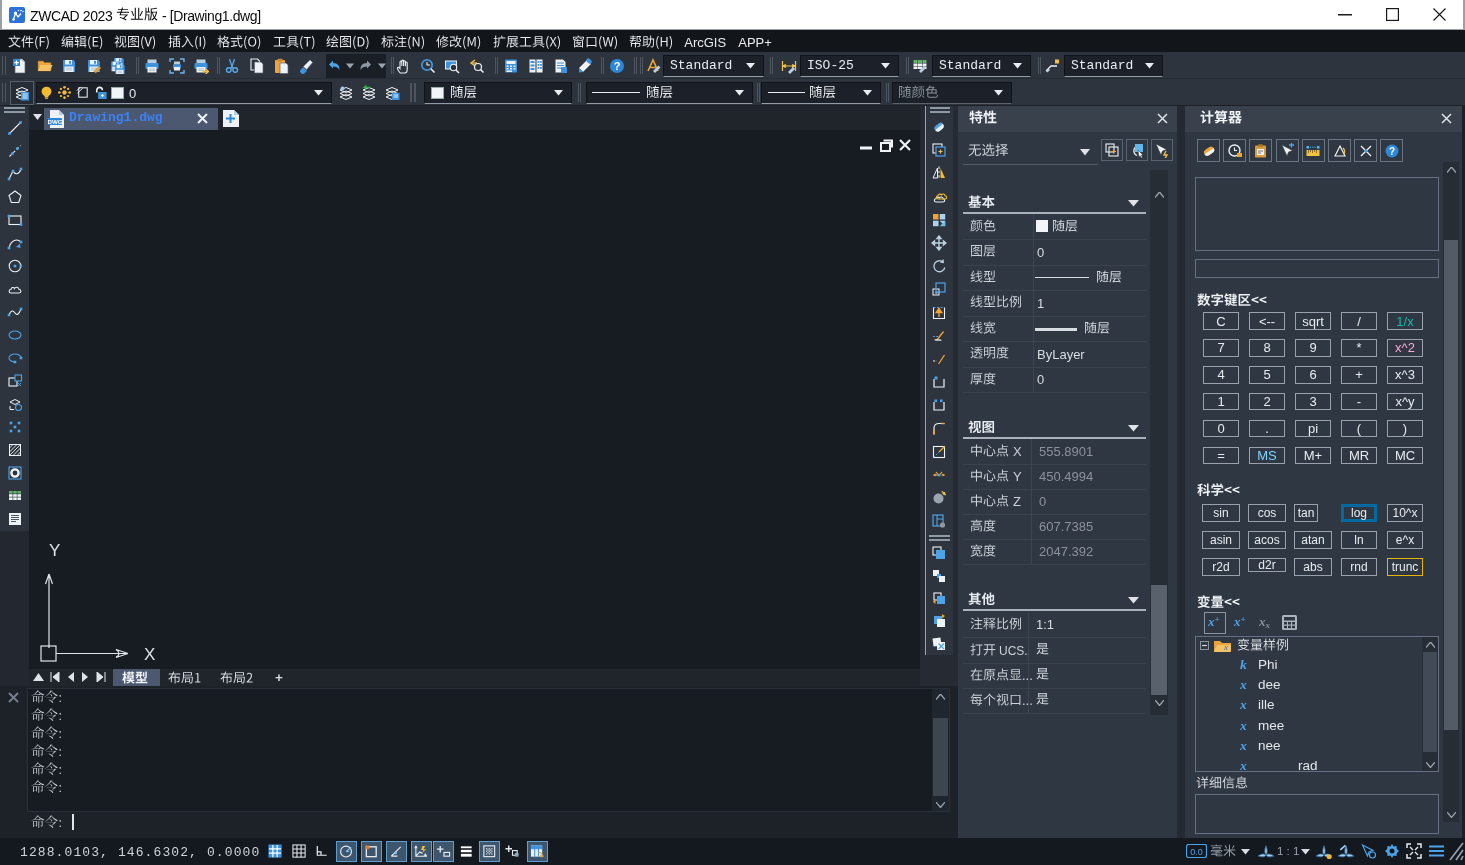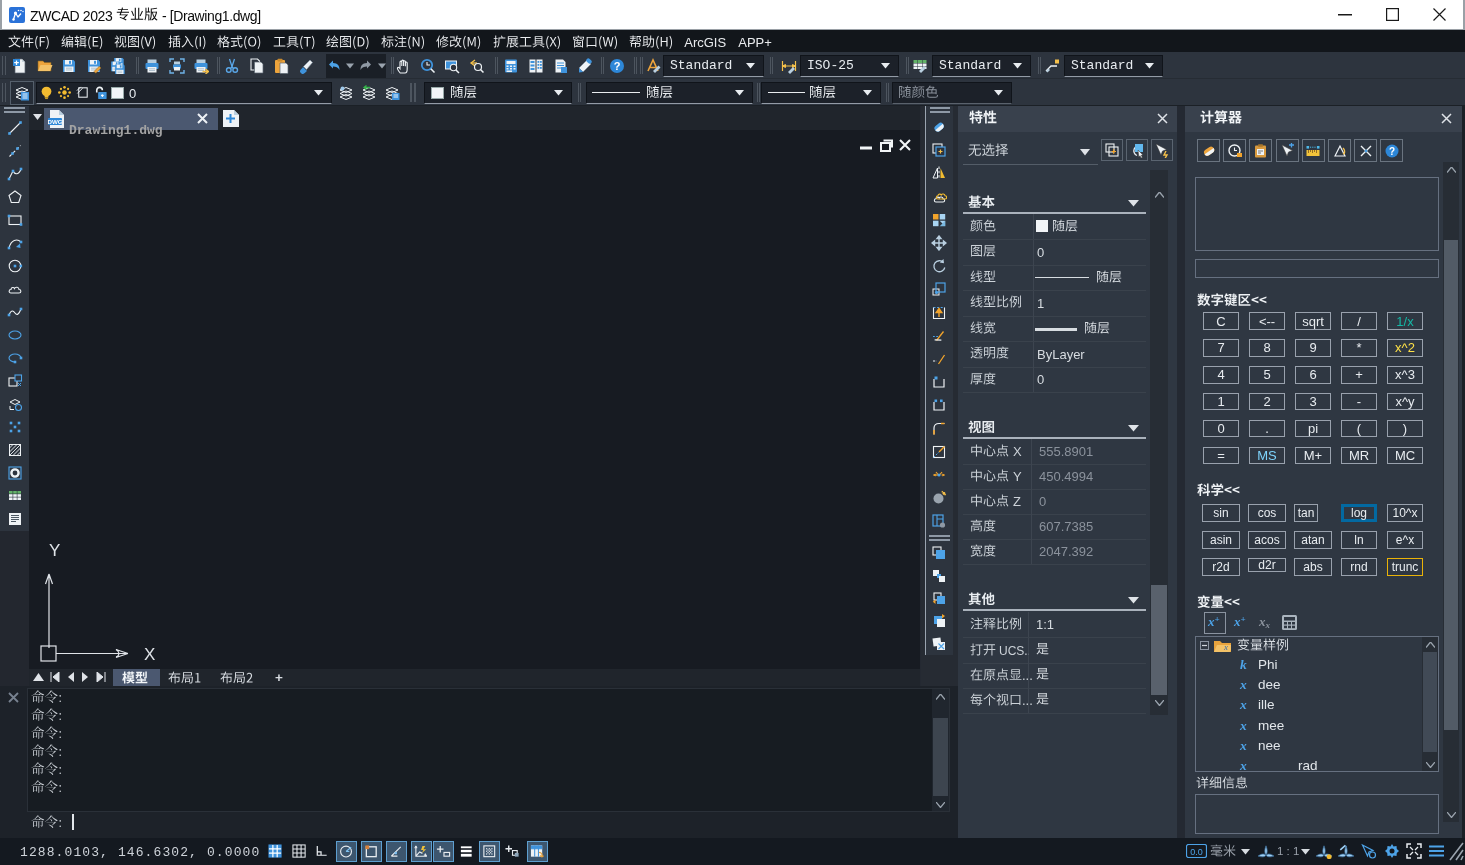--- a/index.html
+++ b/index.html
@@ -705,21 +705,21 @@
 <svg style="position:absolute;left:33px;top:114px;" width="9" height="7" viewBox="0 0 9 7">
     <path d="M0 0 H9 L4.5 6 Z" fill="#dfe3e8"></path>
   </svg>
 <div style="position:absolute;left:44px;top:108px;width:174px;height:22px;background:#4b5870"></div>
 <svg style="position:absolute;left:48px;top:110px;" width="17" height="18" viewBox="0 0 17 18">
     <path d="M2 0 H11 L16 5 V18 H2 Z" fill="#eef2f6"></path>
     <path d="M11 0 L11 5 H16 Z" fill="#b9cfe0"></path>
     <rect x="0" y="8" width="14" height="7" rx="1" fill="#2d87d8"></rect>
     <text x="7" y="13.8" font-size="6.2" font-weight="bold" fill="#fff" text-anchor="middle" font-family="Liberation Sans">DWG</text>
   </svg>
-<div style="position:absolute;left:69px;top:123px;font:bold 13px 'Liberation Mono',monospace;color:#a3a3a3;white-space:pre;">Drawing1.dwg</div>
+<div style="position:absolute;left:69px;top:110px;font:bold 13px 'Liberation Mono',monospace;color:#3b82f6;white-space:pre;">Drawing1.dwg</div>
 <svg style="position:absolute;left:197px;top:113px;" width="11" height="11" viewBox="0 0 11 11">
     <path d="M1 1 L10 10 M10 1 L1 10" stroke="#eef2f6" stroke-width="2"></path>
   </svg>
 <svg style="position:absolute;left:222px;top:109px;" width="18" height="19" viewBox="0 0 18 19">
     <path d="M1 1 H12 L17 6 V18 H1 Z" fill="#eef2f6"></path>
     <path d="M12 1 L12 6 H17 Z" fill="#b9cfe0"></path>
     <path d="M8.5 5 V14 M4 9.5 H13" stroke="#2d87d8" stroke-width="2"></path>
   </svg>
 <svg style="position:absolute;left:860px;top:146px;" width="12" height="4" viewBox="0 0 12 4">
     <rect x="0" y="0.5" width="12" height="3" fill="#f2f5f7"></rect>
@@ -1288,21 +1288,21 @@
   </svg>
 <div style="position:absolute;left:1203px;top:312.25px;width:36px;height:17.5px;border:1px solid #99a1ad;display:flex;align-items:center;justify-content:center;font:13px 'Liberation Sans',sans-serif;color:#e8ecf0">C</div>
 <div style="position:absolute;left:1249px;top:312.25px;width:36px;height:17.5px;border:1px solid #99a1ad;display:flex;align-items:center;justify-content:center;font:13px 'Liberation Sans',sans-serif;color:#e8ecf0">&lt;--</div>
 <div style="position:absolute;left:1295px;top:312.25px;width:36px;height:17.5px;border:1px solid #99a1ad;display:flex;align-items:center;justify-content:center;font:13px 'Liberation Sans',sans-serif;color:#e8ecf0">sqrt</div>
 <div style="position:absolute;left:1341px;top:312.25px;width:36px;height:17.5px;border:1px solid #99a1ad;display:flex;align-items:center;justify-content:center;font:13px 'Liberation Sans',sans-serif;color:#e8ecf0">/</div>
 <div style="position:absolute;left:1387px;top:312.25px;width:36px;height:17.5px;border:1px solid #99a1ad;display:flex;align-items:center;justify-content:center;font:13px 'Liberation Sans',sans-serif;color:#14b8a6">1/x</div>
 <div style="position:absolute;left:1203px;top:339.15px;width:36px;height:17.5px;border:1px solid #99a1ad;display:flex;align-items:center;justify-content:center;font:13px 'Liberation Sans',sans-serif;color:#e8ecf0">7</div>
 <div style="position:absolute;left:1249px;top:339.15px;width:36px;height:17.5px;border:1px solid #99a1ad;display:flex;align-items:center;justify-content:center;font:13px 'Liberation Sans',sans-serif;color:#e8ecf0">8</div>
 <div style="position:absolute;left:1295px;top:339.15px;width:36px;height:17.5px;border:1px solid #99a1ad;display:flex;align-items:center;justify-content:center;font:13px 'Liberation Sans',sans-serif;color:#e8ecf0">9</div>
 <div style="position:absolute;left:1341px;top:339.15px;width:36px;height:17.5px;border:1px solid #99a1ad;display:flex;align-items:center;justify-content:center;font:13px 'Liberation Sans',sans-serif;color:#e8ecf0">*</div>
-<div style="position:absolute;left:1387px;top:339.15px;width:36px;height:17.5px;border:1px solid #99a1ad;display:flex;align-items:center;justify-content:center;font:13px 'Liberation Sans',sans-serif;color:#fde047">x^2</div>
+<div style="position:absolute;left:1387px;top:339.15px;width:36px;height:17.5px;border:1px solid #99a1ad;display:flex;align-items:center;justify-content:center;font:13px 'Liberation Sans',sans-serif;color:#f9a8d4">x^2</div>
 <div style="position:absolute;left:1203px;top:366.05px;width:36px;height:17.5px;border:1px solid #99a1ad;display:flex;align-items:center;justify-content:center;font:13px 'Liberation Sans',sans-serif;color:#e8ecf0">4</div>
 <div style="position:absolute;left:1249px;top:366.05px;width:36px;height:17.5px;border:1px solid #99a1ad;display:flex;align-items:center;justify-content:center;font:13px 'Liberation Sans',sans-serif;color:#e8ecf0">5</div>
 <div style="position:absolute;left:1295px;top:366.05px;width:36px;height:17.5px;border:1px solid #99a1ad;display:flex;align-items:center;justify-content:center;font:13px 'Liberation Sans',sans-serif;color:#e8ecf0">6</div>
 <div style="position:absolute;left:1341px;top:366.05px;width:36px;height:17.5px;border:1px solid #99a1ad;display:flex;align-items:center;justify-content:center;font:13px 'Liberation Sans',sans-serif;color:#e8ecf0">+</div>
 <div style="position:absolute;left:1387px;top:366.05px;width:36px;height:17.5px;border:1px solid #99a1ad;display:flex;align-items:center;justify-content:center;font:13px 'Liberation Sans',sans-serif;color:#e8ecf0">x^3</div>
 <div style="position:absolute;left:1203px;top:392.95px;width:36px;height:17.5px;border:1px solid #99a1ad;display:flex;align-items:center;justify-content:center;font:13px 'Liberation Sans',sans-serif;color:#e8ecf0">1</div>
 <div style="position:absolute;left:1249px;top:392.95px;width:36px;height:17.5px;border:1px solid #99a1ad;display:flex;align-items:center;justify-content:center;font:13px 'Liberation Sans',sans-serif;color:#e8ecf0">2</div>
 <div style="position:absolute;left:1295px;top:392.95px;width:36px;height:17.5px;border:1px solid #99a1ad;display:flex;align-items:center;justify-content:center;font:13px 'Liberation Sans',sans-serif;color:#e8ecf0">3</div>
 <div style="position:absolute;left:1341px;top:392.95px;width:36px;height:17.5px;border:1px solid #99a1ad;display:flex;align-items:center;justify-content:center;font:13px 'Liberation Sans',sans-serif;color:#e8ecf0">-</div>
 <div style="position:absolute;left:1387px;top:392.95px;width:36px;height:17.5px;border:1px solid #99a1ad;display:flex;align-items:center;justify-content:center;font:13px 'Liberation Sans',sans-serif;color:#e8ecf0">x^y</div>

